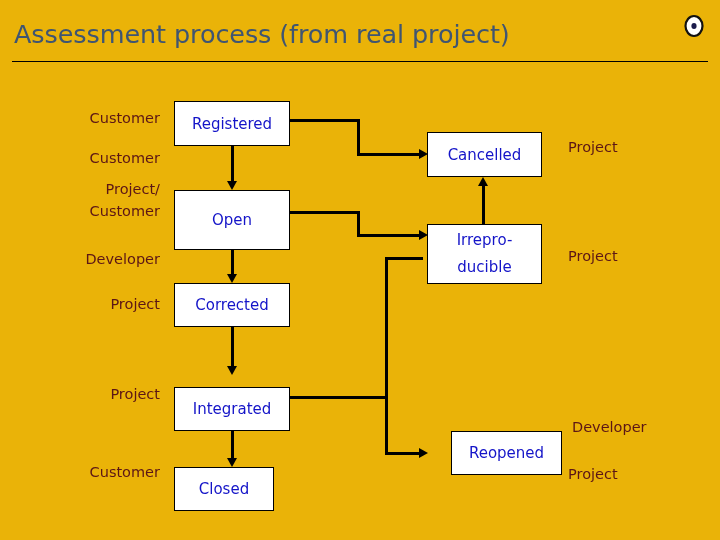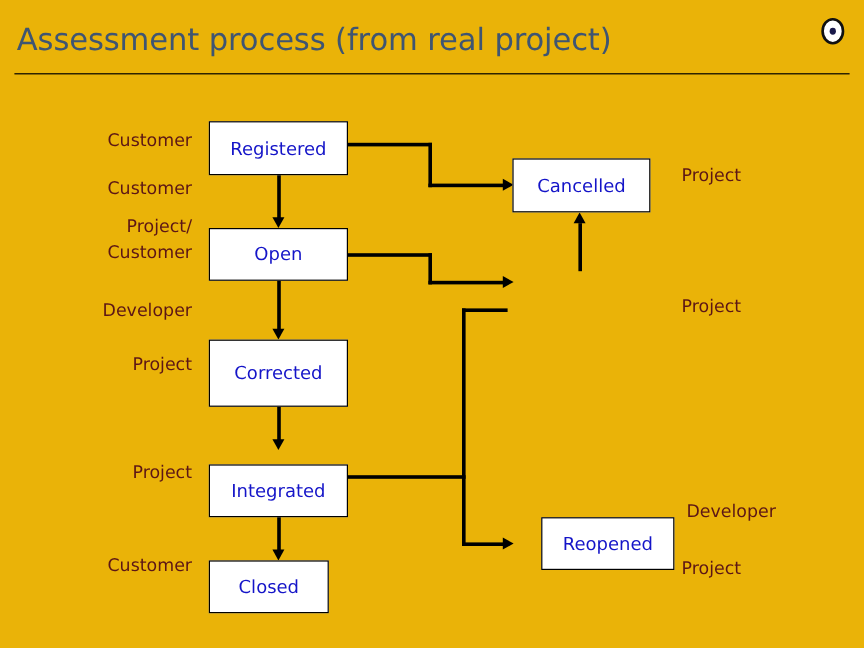--- a/index.html
+++ b/index.html
@@ -200,26 +200,30 @@
   <div class="arrow-down" style="left:227px; top:458px;"></div>
 
   <div class="state-box" style="left:174px; top:101px; width:116px; height:45px;">
     <span>Registered</span>
   </div>
 
   <div class="state-box" style="left:427px; top:132px; width:115px; height:45px;">
     <span>Cancelled</span>
   </div>
 
-  <div class="state-box" style="left:174px; top:190px; width:116px; height:44px;">
+  <div class="state-box" style="left:174px; top:190px; width:116px; height:60px;">
     <span>Open</span>
   </div>
 
-
-  <div class="state-box" style="left:174px; top:283px; width:116px; height:56px;">
+  <div class="state-box two-line" style="left:427px; top:224px; width:115px; height:60px; flex-direction:column;">
+    <span>Irrepro-</span>
+    <span>ducible</span>
+  </div>
+
+  <div class="state-box" style="left:174px; top:283px; width:116px; height:44px;">
     <span>Corrected</span>
   </div>
 
   <div class="state-box" style="left:174px; top:375px; width:116px; height:44px;margin-top:12px;">
     <span>Integrated</span>
   </div>
 
   <div class="state-box" style="left:427px; top:431px; width:111px; height:44px;margin-left:24px;">
     <span>Reopened</span>
   </div>

